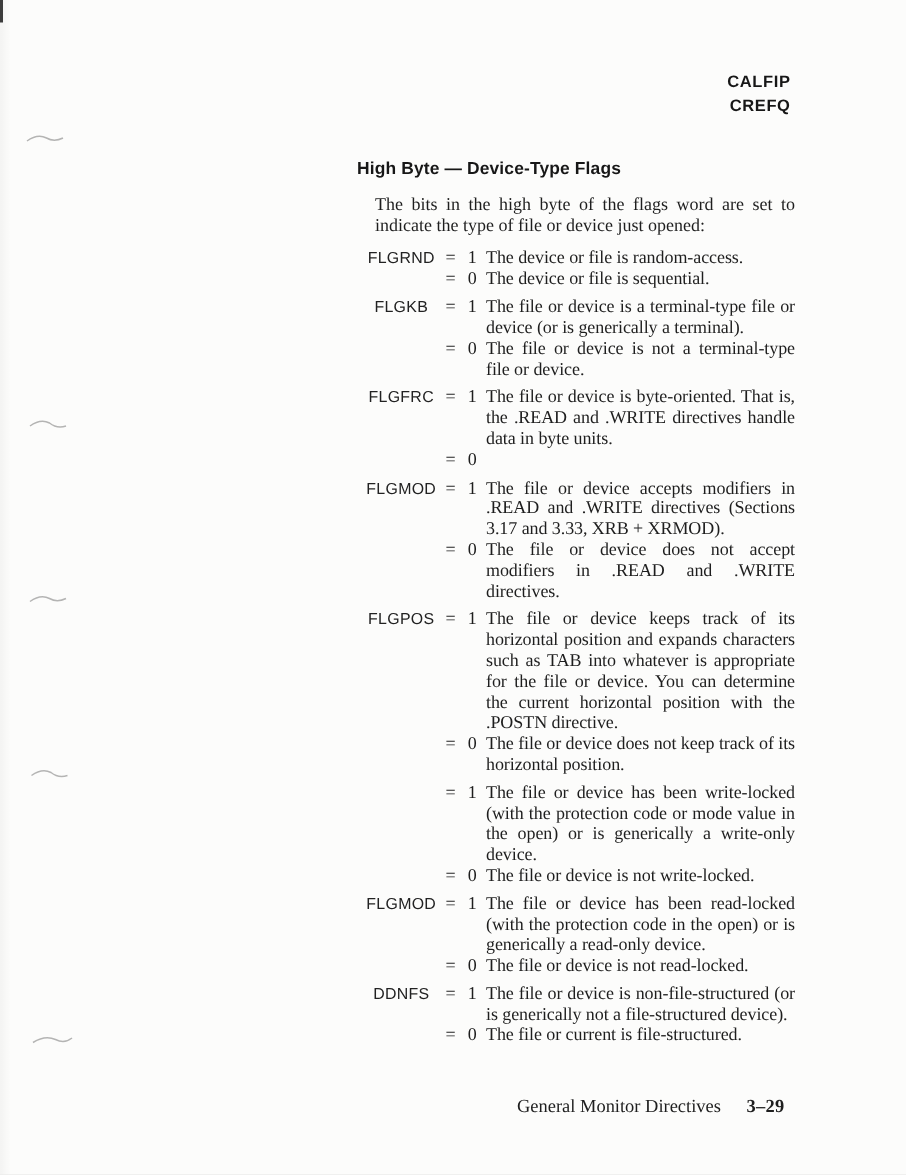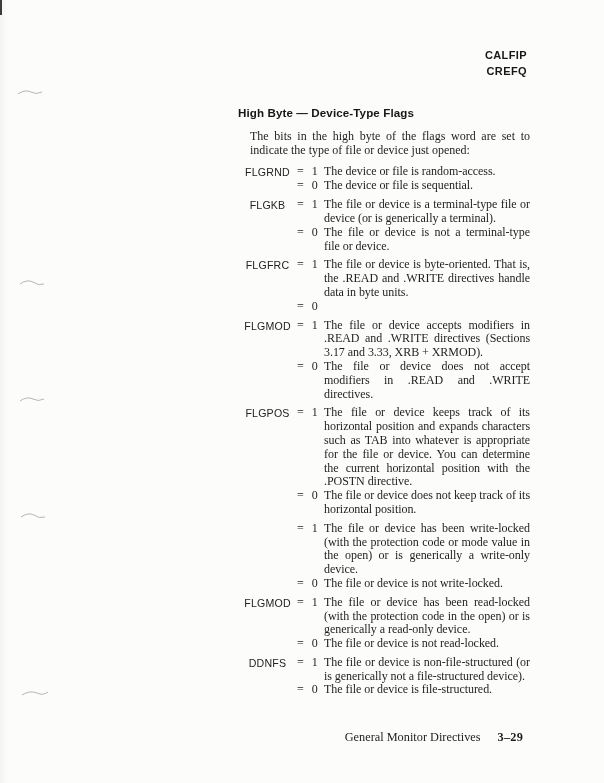--- a/index.html
+++ b/index.html
@@ -166,21 +166,21 @@
       <div class="flag-desc">The file or device has been read-locked (with the protection code in the open) or is generically a read-only device.</div>
       <div class="flag-marker">= 0</div>
       <div class="flag-desc">The file or device is not read-locked.</div>
     </div>
 
     <div class="flag-entry">
       <div class="flag-name">DDNFS</div>
       <div class="flag-marker">= 1</div>
       <div class="flag-desc">The file or device is non-file-structured (or is generically not a file-structured device).</div>
       <div class="flag-marker">= 0</div>
-      <div class="flag-desc">The file or device is file-structured.</div>
+      <div class="flag-desc">The file or current is file-structured.</div>
     </div>
 
   </div>
 
   <div class="footer">
     <span class="footer-title">General Monitor Directives</span>
     <span class="footer-page-number">3–29</span>
   </div>
 
 </div>

